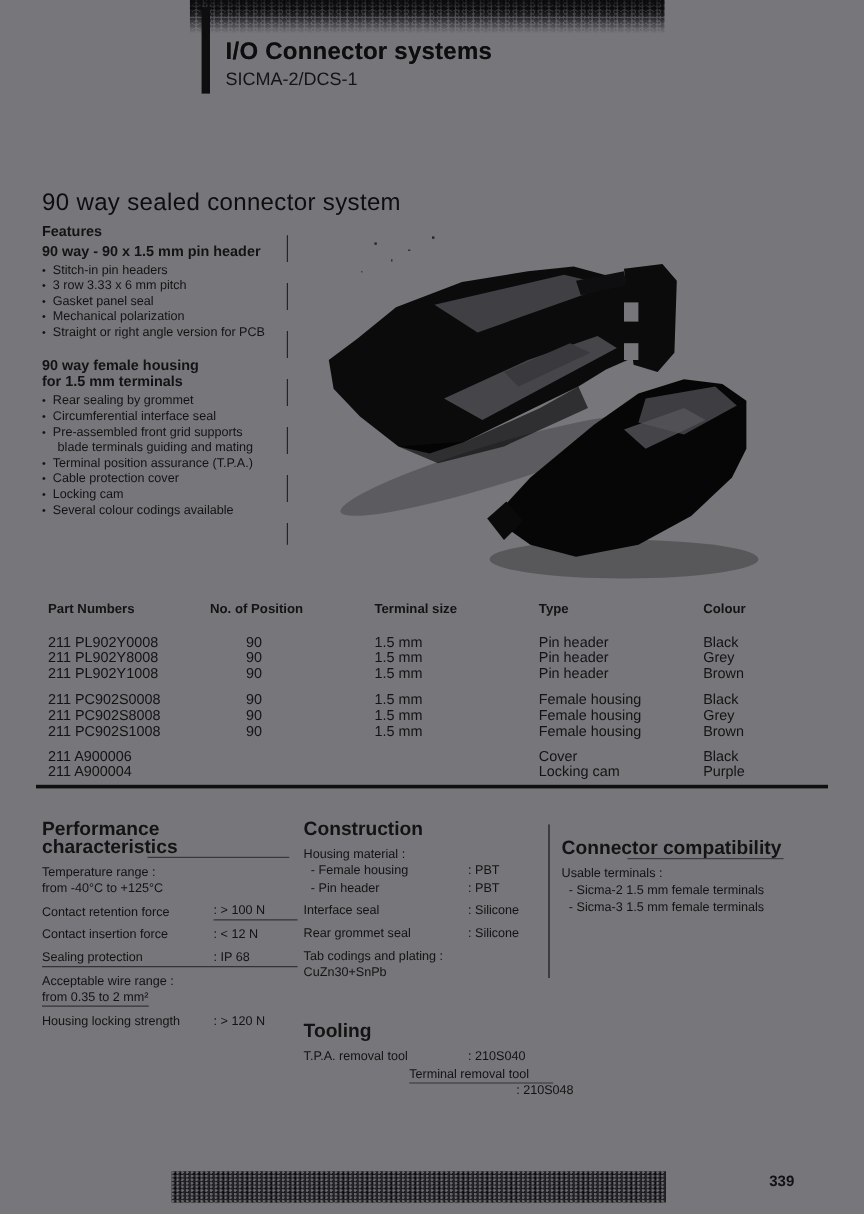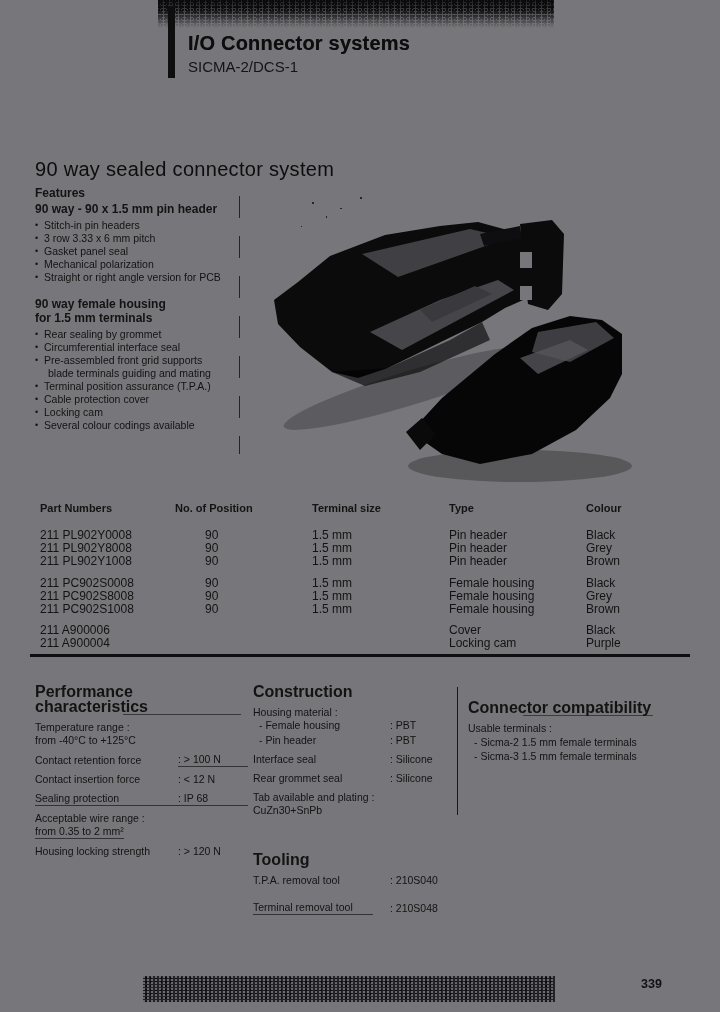--- a/index.html
+++ b/index.html
@@ -282,41 +282,41 @@
     <div class="spec-row">
       <span class="spec-label c2">Interface seal</span>
       <span class="spec-value">: Silicone</span>
     </div>
     <div class="spec-row">
       <span class="spec-label c2">Rear grommet seal</span>
       <span class="spec-value">: Silicone</span>
     </div>
     <div class="spec-row">
       <div>
-        <div>Tab available and plating :</div>
+        <div>Tab codings and plating :</div>
         <div>CuZn30+SnPb</div>
       </div>
     </div>
   </div>
 
   <div class="abs col-divider"></div>
   <div class="abs spec-col compat">
     <div class="col-heading">Connector compatibility</div>
     <div class="compat-item first">Usable terminals :</div>
     <div class="compat-item sub-indent">- Sicma-2 1.5 mm female terminals</div>
     <div class="compat-item sub-indent">- Sicma-3 1.5 mm female terminals</div>
   </div>
 
   <div class="abs spec-col tooling">
     <div class="col-heading">Tooling</div>
     <div class="spec-row first">
       <span class="spec-label c2">T.P.A. removal tool</span>
       <span class="spec-value">: 210S040</span>
     </div>
-    <div class="spec-row" style="margin-top:14px;">
+    <div class="spec-row" style="margin-top:2px;flex-direction:column;">
       <span class="spec-label c2 art-u" style="width:120px;margin-right:17px;">Terminal removal tool</span>
       <span class="spec-value">: 210S048</span>
     </div>
   </div>
 
   <div class="abs bottom-bar"></div>
   <div class="abs page-number">339</div>
 
 </div>
 

